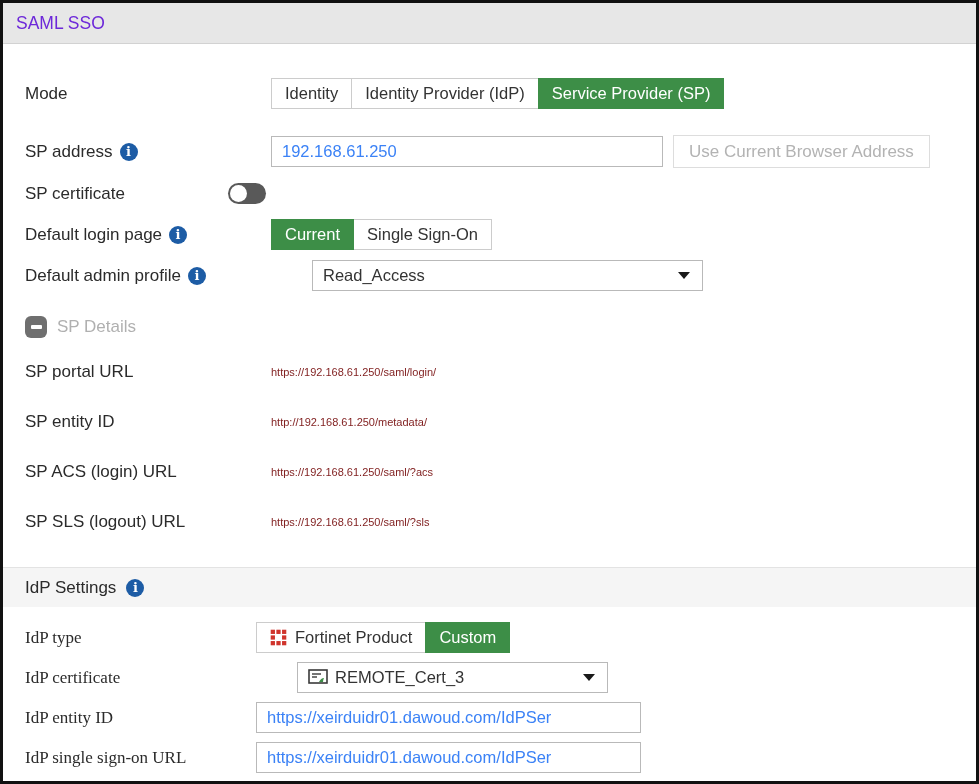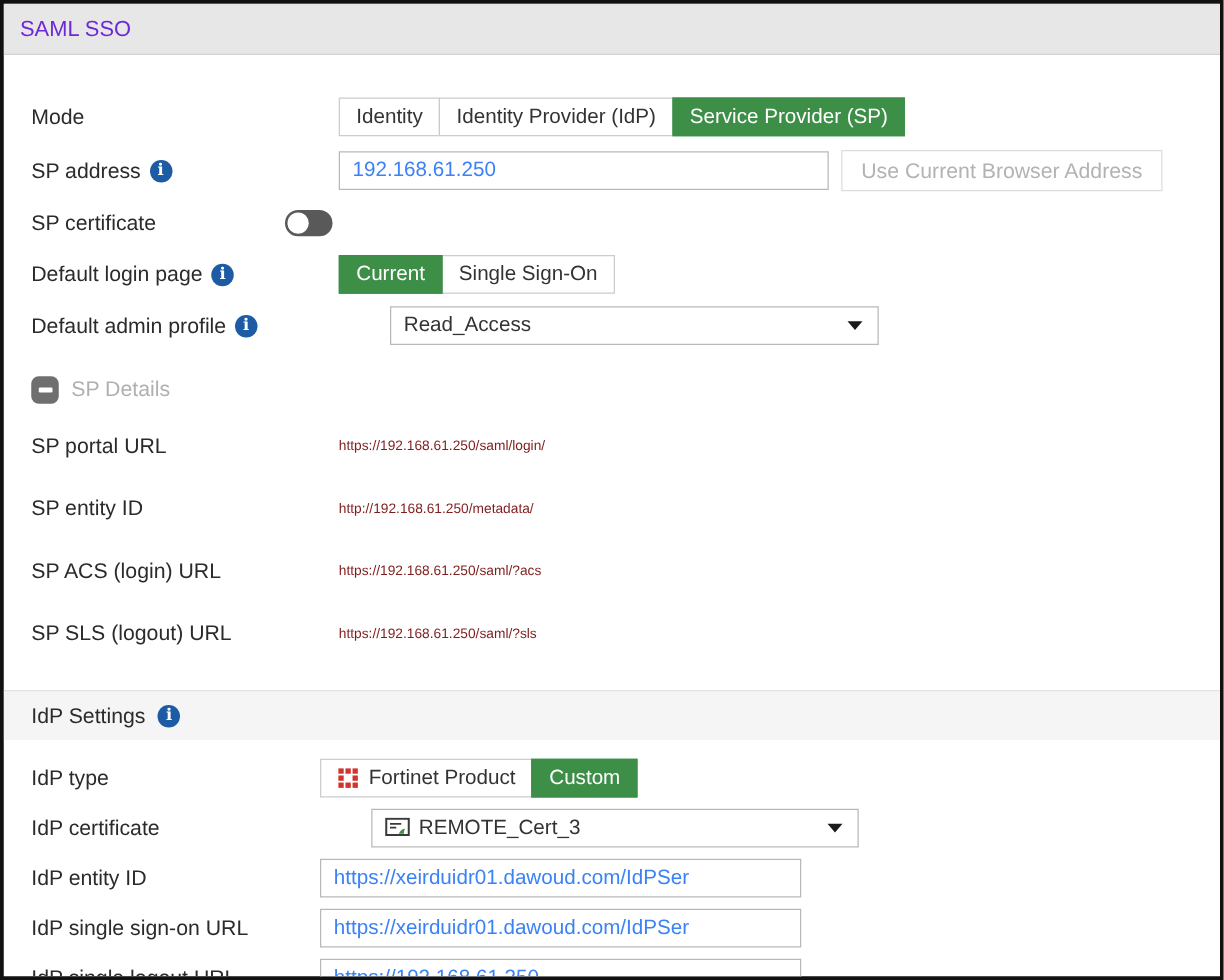--- a/index.html
+++ b/index.html
@@ -28,21 +28,21 @@
   .row {
     display:flex; align-items:center;
     padding-left:22px;
     min-height:31px;
   }
   .row .label {
     width:246px; flex-shrink:0;
     font-size:17px; color:#2b2b2b;
     display:flex; align-items:center; gap:7px;
   }
-  .idp-row .label { width:231px; }
+  .idp-row .label { width:231px;font-family:Liberation Serif, serif; }
 
   
   .info-icon {
     width:18px; height:18px; border-radius:50%;
     background:#1d5ca5; color:#fff;
     font-size:13px; font-weight:bold;
     display:inline-flex; align-items:center; justify-content:center;
     font-family:"DejaVu Serif", serif;
     flex-shrink:0;
   }
@@ -99,21 +99,21 @@
   .select {
     height:31px; border:1px solid #b9b9b9; background:#fff;
     display:flex; align-items:center;
     padding:0 12px 0 10px;
     font-size:16.5px; color:#333;
     cursor:pointer;
     margin-left:41px;
   }
   .select .sel-text { flex:1; display:flex; align-items:center; gap:7px; overflow:hidden; white-space:nowrap; }
   .select-admin { width:391px; }
-  .select-cert { width:390px; }
+  .select-cert { width:311px; }
   .caret {
     width:0; height:0;
     border-left:6px solid transparent;
     border-right:6px solid transparent;
     border-top:7px solid #1a1a1a;
     flex-shrink:0;
   }
 
   
   .sp-details-hdr {
@@ -139,21 +139,21 @@
     height:40px;
     background:#f5f5f5;
     border-top:1px solid #e3e3e3;
     display:flex; align-items:center; gap:10px;
     padding-left:22px;
     font-size:17px; color:#2b2b2b;
   }
   .idp-form { padding-top:15px; }
   .idp-form .row { margin-bottom:9px; }
   .form .row { margin-bottom:10px; }
-  .form .row.mode-row { margin-bottom:11px; }
+  .form .row.mode-row { margin-bottom:26px; }
 
   .fortinet-icon { width:17px; height:17px; flex-shrink:0; }
   .cert-icon { width:20px; height:17px; flex-shrink:0; }
 </style>
 </head>
 <body>
 
 <div class="panel">
 
   <div class="panel-header">

